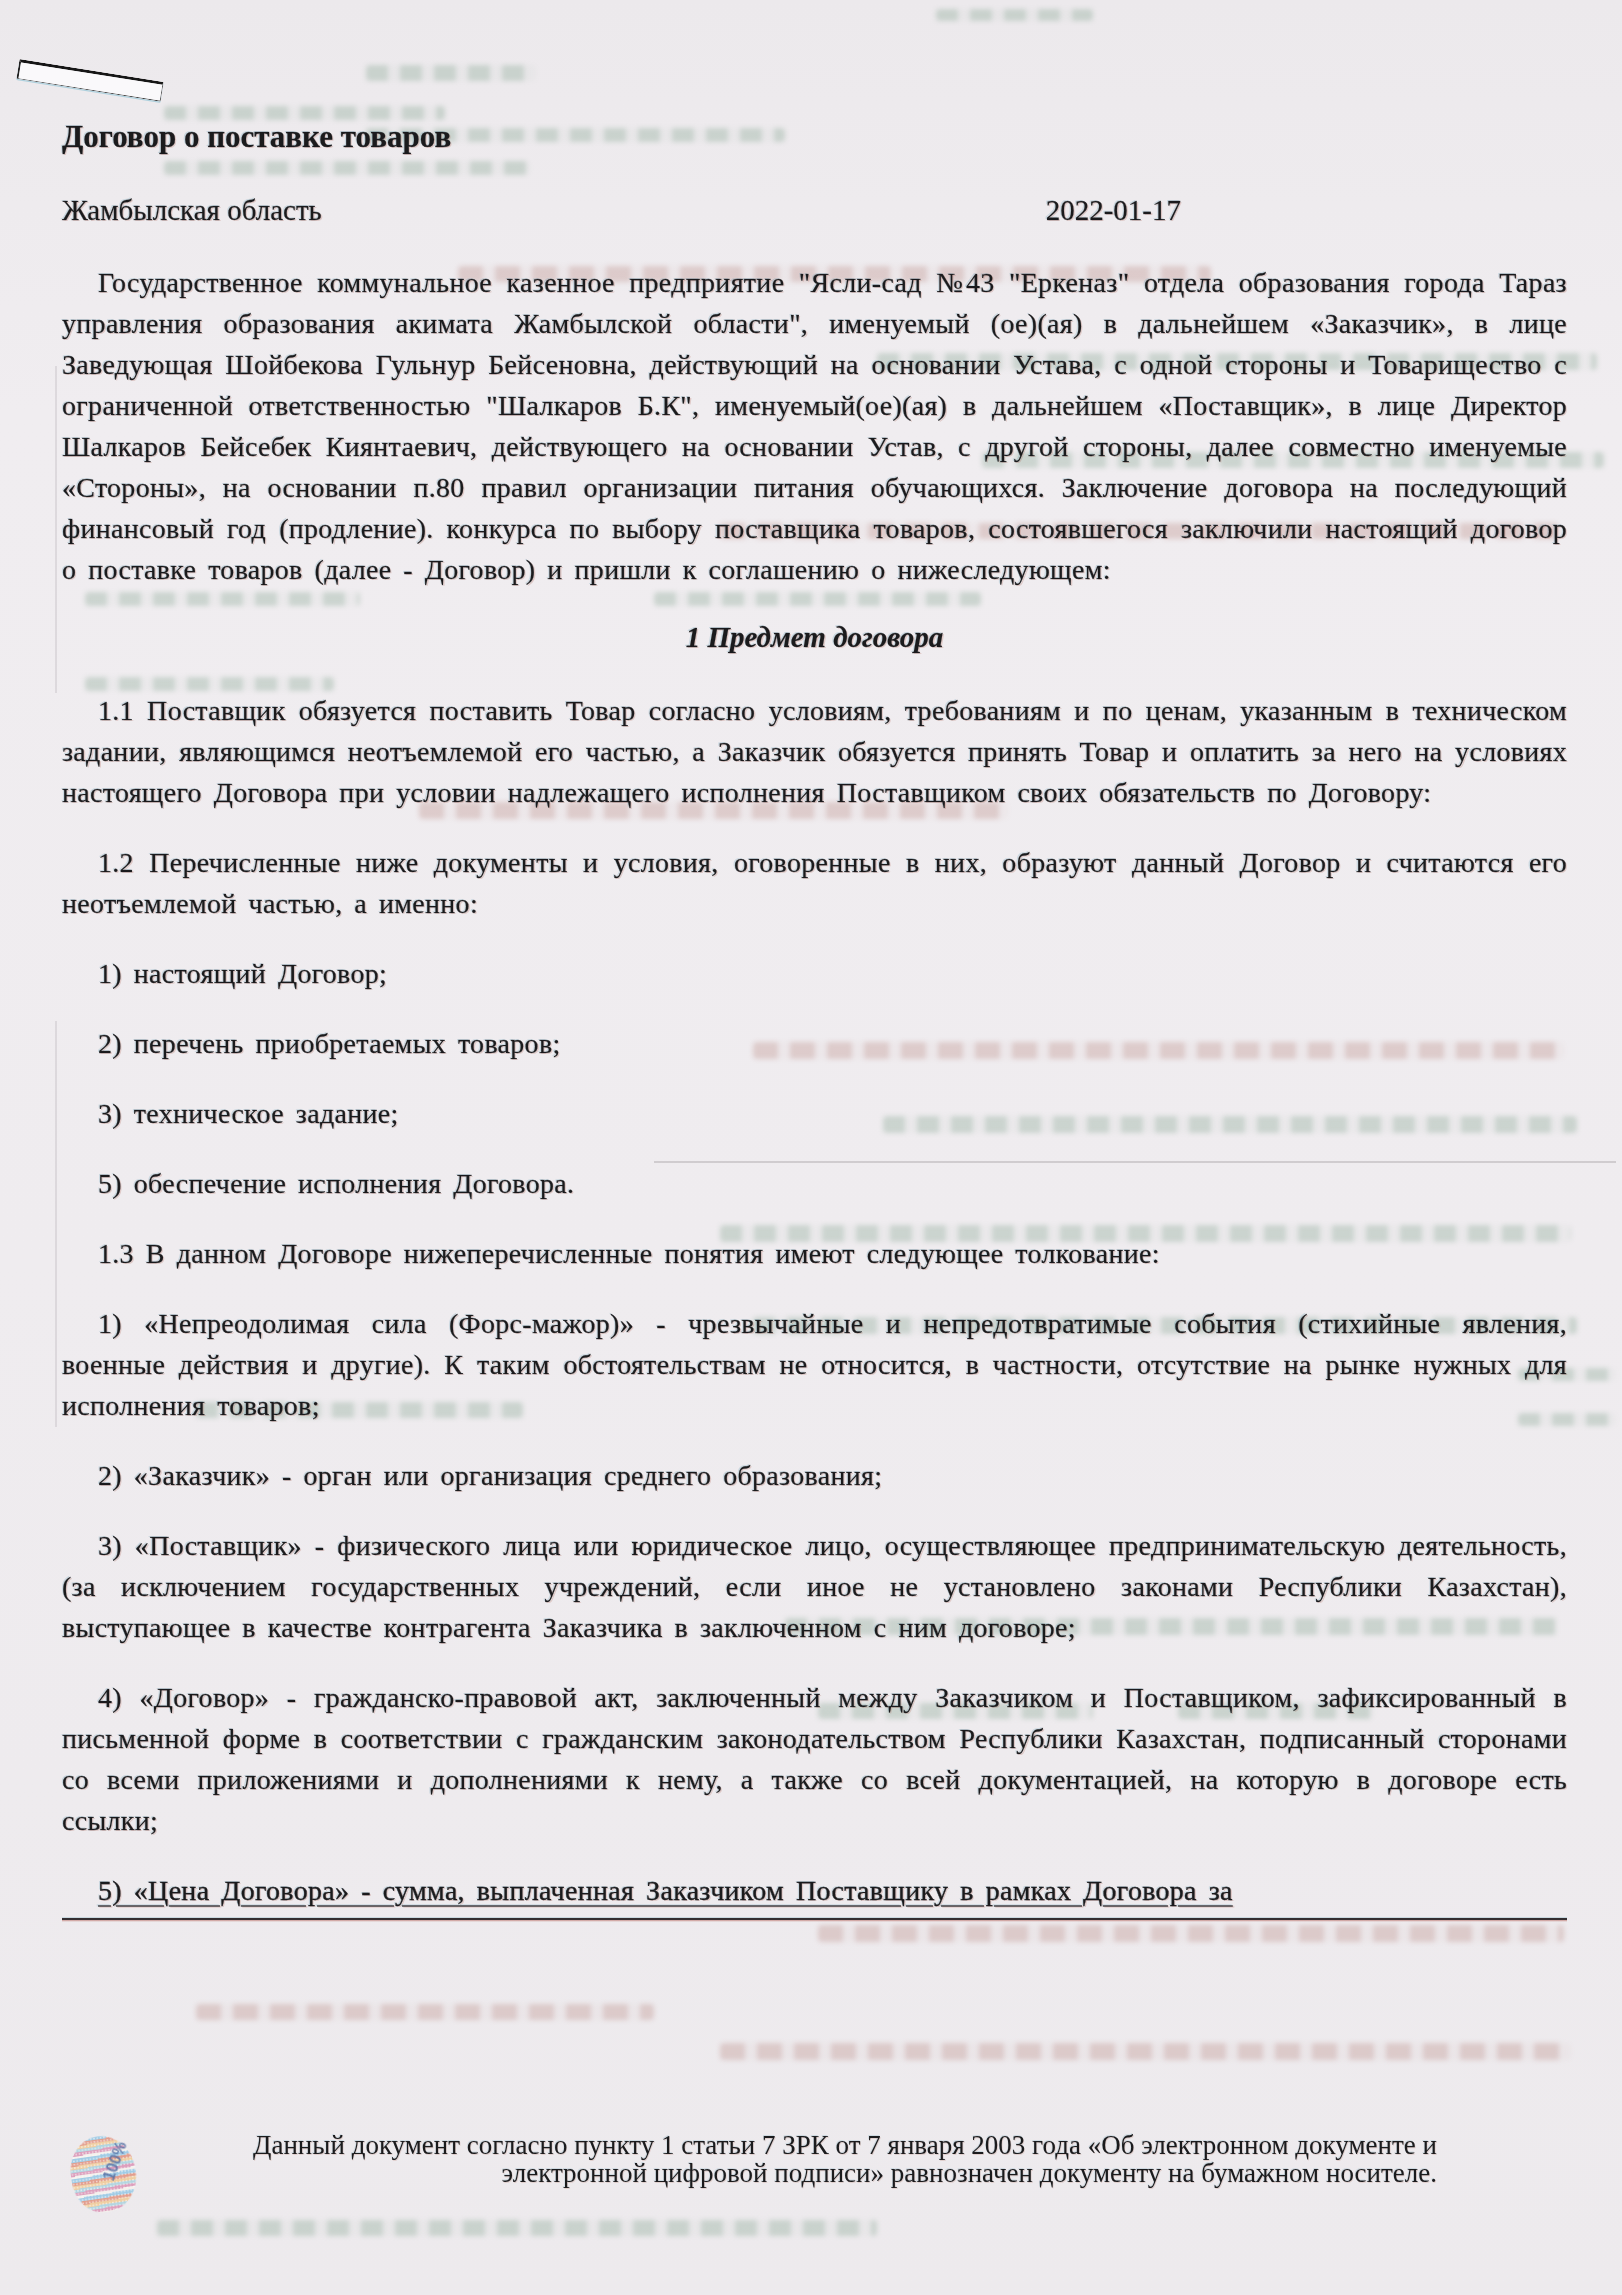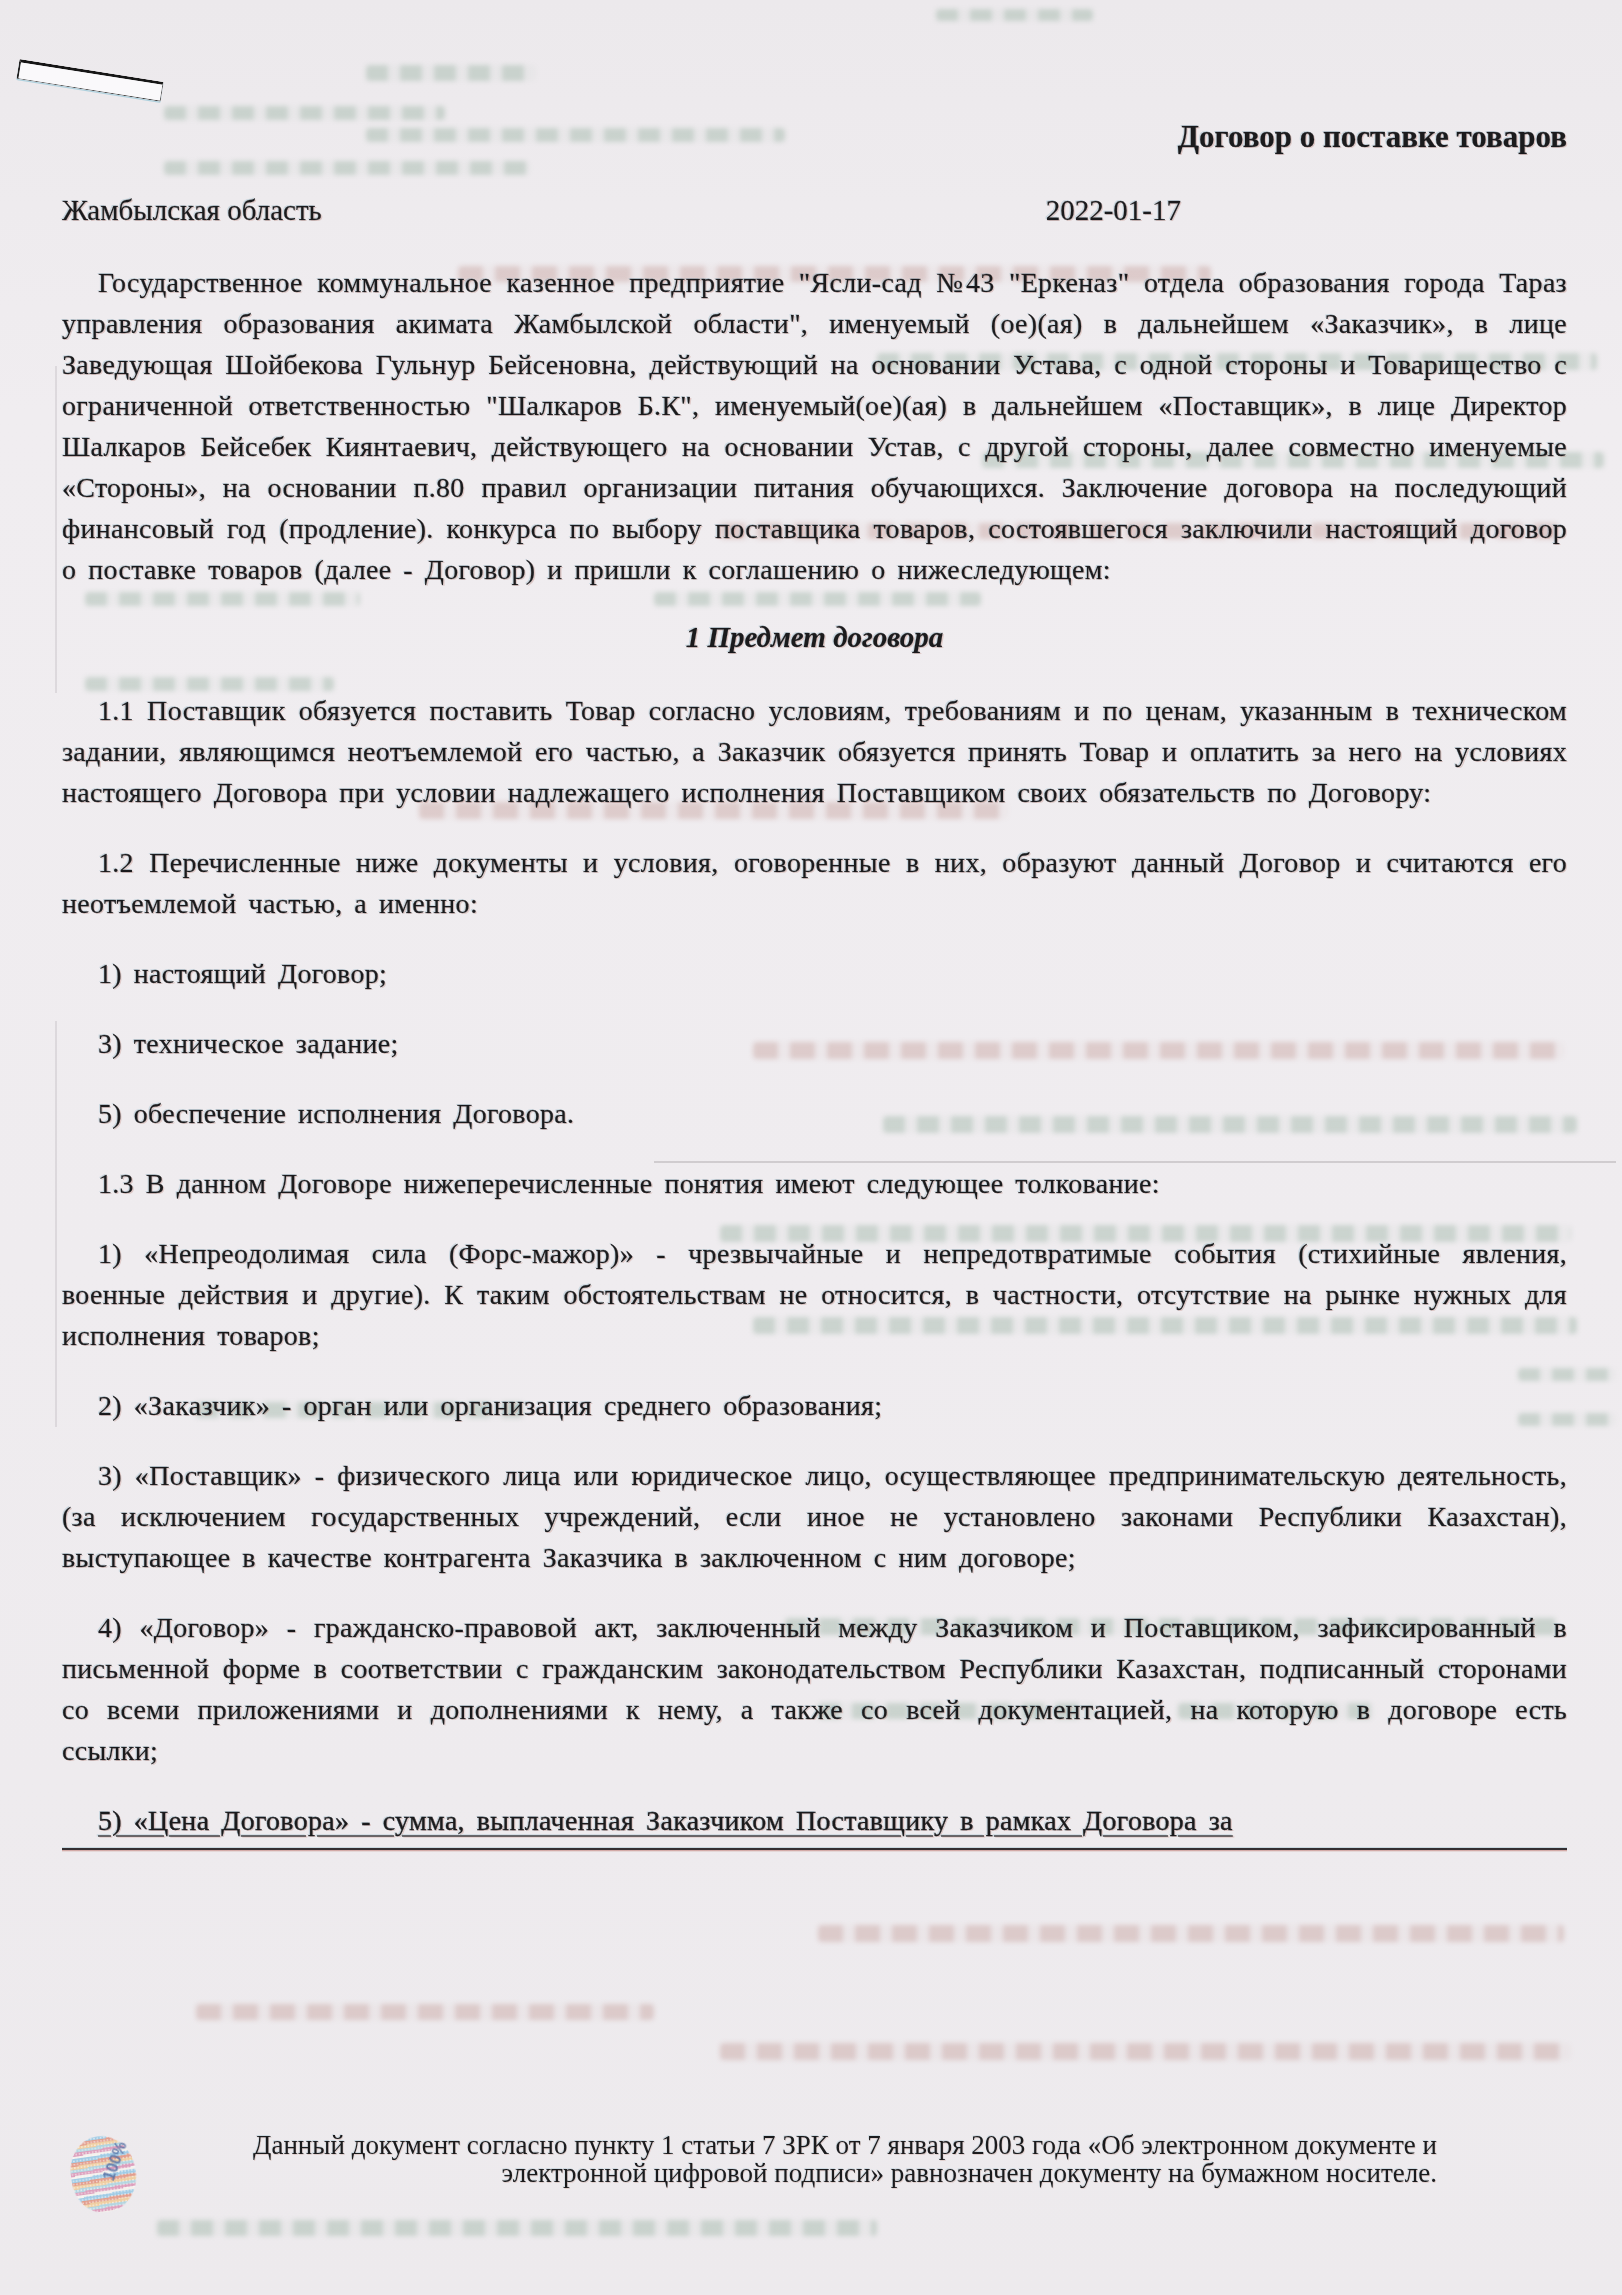--- a/index.html
+++ b/index.html
@@ -10,21 +10,21 @@
     color:#1b1b1d;
   }
   .content{position:absolute;left:62px;top:118px;width:1505px;}
   .doc-text{
     text-shadow:1.3px 0.7px 0 rgba(150,45,20,.18), -1.3px -0.7px 0 rgba(20,115,150,.16);
     -webkit-text-stroke:0.3px rgba(20,20,22,.55);
   }
   .header-row{display:flex;justify-content:space-between;align-items:baseline;
     font-size:27.5px;line-height:35px;margin-bottom:33px;}
   .doc-number{margin-right:88px;}
-  .doc-title{text-align:right;font-weight:bold;font-size:31px;line-height:38px;margin-bottom:37px;}
+  .doc-title{text-align:left;font-weight:bold;font-size:31px;line-height:38px;margin-bottom:37px;}
   .meta-row{display:flex;align-items:baseline;font-size:29px;line-height:35px;margin-bottom:34px;}
   .meta-date{margin-left:auto;margin-right:386px;}
   .para{font-size:28px;line-height:41px;margin:0 0 29px;text-align:justify;
     text-indent:36px;word-spacing:4.6px;letter-spacing:0.3px;}
   .section-heading{font-size:29px;font-weight:bold;text-align:center;line-height:37px;margin:0 0 34px;font-style:italic;}
   .underlined{text-decoration:underline;text-decoration-thickness:2px;text-underline-offset:5.2px;margin-bottom:0;}
   .bottom-rule{border:none;margin:6.5px 0 0;height:0;
     border-top:2.6px solid #332e31;box-shadow:0 1.3px 0 rgba(160,50,35,.35), 0 -0.7px 0 rgba(30,130,160,.25);}
   .footer{position:absolute;left:62px;top:2132px;width:1505px;}
   .footer-text{margin-left:92px;font-size:27px;line-height:27.5px;width:1283px;
@@ -99,20 +99,21 @@
 
   <p class="para">Государственное коммунальное казенное предприятие "Ясли-сад №43 "Еркеназ" отдела образования города Тараз управления образования акимата Жамбылской области", именуемый (ое)(ая) в дальнейшем «Заказчик», в лице Заведующая Шойбекова Гульнур Бейсеновна, действующий на основании Устава, с одной стороны и Товарищество с ограниченной ответственностью "Шалкаров Б.К", именуемый(ое)(ая) в дальнейшем «Поставщик», в лице Директор Шалкаров Бейсебек Киянтаевич, действующего на основании Устав, с другой стороны, далее совместно именуемые «Стороны», на основании п.80 правил организации питания обучающихся. Заключение договора на последующий финансовый год (продление). конкурса по выбору поставщика товаров, состоявшегося заключили настоящий договор о поставке товаров (далее - Договор) и пришли к соглашению о нижеследующем:</p>
 
   <div class="section-heading">1 Предмет договора</div>
 
   <p class="para">1.1 Поставщик обязуется поставить Товар согласно условиям, требованиям и по ценам, указанным в техническом задании, являющимся неотъемлемой его частью, а Заказчик обязуется принять Товар и оплатить за него на условиях настоящего Договора при условии надлежащего исполнения Поставщиком своих обязательств по Договору:</p>
 
   <p class="para">1.2 Перечисленные ниже документы и условия, оговоренные в них, образуют данный Договор и считаются его неотъемлемой частью, а именно:</p>
 
   <p class="para">1) настоящий Договор;</p>
+  <p class="para">2) перечень приобретаемых товаров;</p>
   <p class="para">3) техническое задание;</p>
   <p class="para">5) обеспечение исполнения Договора.</p>
 
   <p class="para">1.3 В данном Договоре нижеперечисленные понятия имеют следующее толкование:</p>
 
   <p class="para">1) «Непреодолимая сила (Форс-мажор)» - чрезвычайные и непредотвратимые события (стихийные явления, военные действия и другие). К таким обстоятельствам не относится, в частности, отсутствие на рынке нужных для исполнения товаров;</p>
   <p class="para">2) «Заказчик» - орган или организация среднего образования;</p>
   <p class="para">3) «Поставщик» - физического лица или юридическое лицо, осуществляющее предпринимательскую деятельность, (за исключением государственных учреждений, если иное не установлено законами Республики Казахстан), выступающее в качестве контрагента Заказчика в заключенном с ним договоре;</p>
   <p class="para">4) «Договор» - гражданско-правовой акт, заключенный между Заказчиком и Поставщиком, зафиксированный в письменной форме в соответствии с гражданским законодательством Республики Казахстан, подписанный сторонами со всеми приложениями и дополнениями к нему, а также со всей документацией, на которую в договоре есть ссылки;</p>
 

